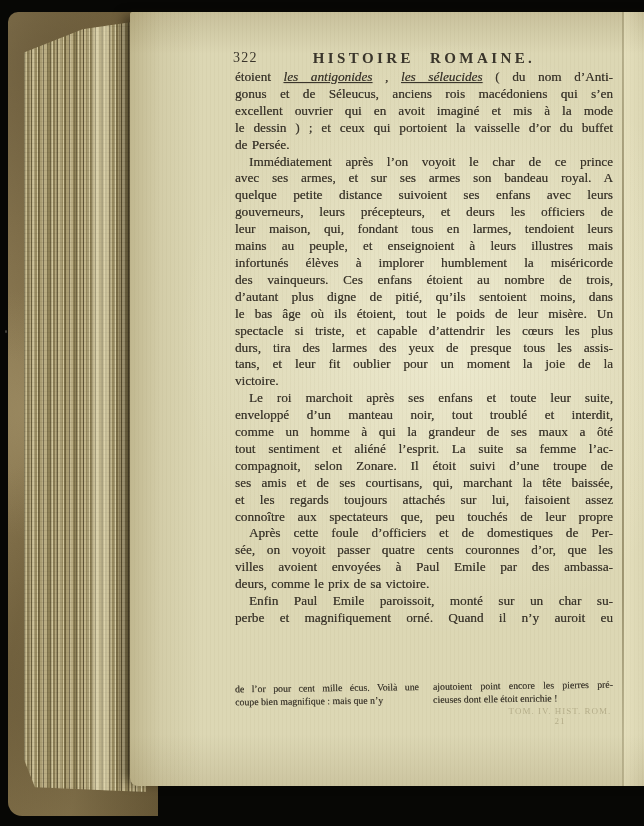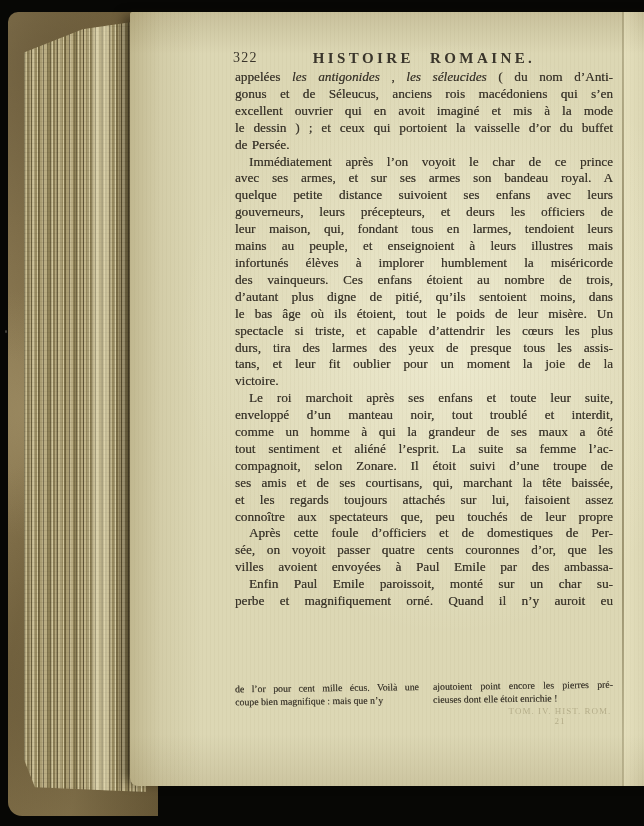--- a/index.html
+++ b/index.html
@@ -95,21 +95,21 @@
     text-shadow:.2px .2px .3px rgba(50,45,35,.6);
   }
   .fn-col-l{width:184px;}
   .fn-col-r{width:180px;}
 
   .bleed{
     position:absolute;top:694px;left:272px;width:106px;
     font-size:9px;line-height:10px;letter-spacing:1px;text-align:center;
     color:#7f7550;opacity:.42;filter:blur(.4px);
   }
-  i{font-style:italic;}
+  i{font-style:italic;text-decoration:underline;}
 </style>
 </head>
 <body>
 
 <div class="scene">
 
   <span class="dust" style="left:12px;top:216px;width:3px;height:2px;"></span>
   <span class="dust" style="left:5px;top:330px;width:2px;height:3px;"></span>
   <span class="dust" style="left:16px;top:556px;width:2px;height:2px;"></span>
 
@@ -123,21 +123,21 @@
       <div class="curl"></div>
 
       <div class="content">
         <div class="hdr">
           <span class="pageno">322</span>
           <span class="running">HISTOIRE ROMAINE.</span>
         </div>
 
         <div class="bodytext">
             <div class="para">
-              <div class="line fj"><span>appelées </span><i>les antigonides</i><span> , </span><i>les séleucides</i><span> ( du nom d’Anti-</span></div>
+              <div class="line fj"><span>étoient </span><i>les antigonides</i><span> , </span><i>les séleucides</i><span> ( du nom d’Anti-</span></div>
               <div class="line fj"><span>gonus et de Séleucus, anciens rois macédoniens qui s’en</span></div>
               <div class="line fj"><span>excellent ouvrier qui en avoit imaginé et mis à la mode</span></div>
               <div class="line fj"><span>le dessin ) ; et ceux qui portoient la vaisselle d’or du buffet</span></div>
               <div class="line"><span>de Persée.</span></div>
             </div>
             <div class="para indent">
               <div class="line fj"><span>Immédiatement après l’on voyoit le char de ce prince</span></div>
               <div class="line fj"><span>avec ses armes, et sur ses armes son bandeau royal. A</span></div>
               <div class="line fj"><span>quelque petite distance suivoient ses enfans avec leurs</span></div>
               <div class="line fj"><span>gouverneurs, leurs précepteurs, et deurs les officiers de</span></div>
@@ -159,20 +159,21 @@
               <div class="line fj"><span>tout sentiment et aliéné l’esprit. La suite sa femme l’ac-</span></div>
               <div class="line fj"><span>compagnoit, selon Zonare. Il étoit suivi d’une troupe de</span></div>
               <div class="line fj"><span>ses amis et de ses courtisans, qui, marchant la tête baissée,</span></div>
               <div class="line fj"><span>et les regards toujours attachés sur lui, faisoient assez</span></div>
               <div class="line fj"><span>connoître aux spectateurs que, peu touchés de leur propre</span></div>
             </div>
             <div class="para indent">
               <div class="line fj"><span>Après cette foule d’officiers et de domestiques de Per-</span></div>
               <div class="line fj"><span>sée, on voyoit passer quatre cents couronnes d’or, que les</span></div>
               <div class="line fj"><span>villes avoient envoyées à Paul Emile par des ambassa-</span></div>
+              <div class="line"><span>deurs, comme le prix de sa victoire.</span></div>
             </div>
             <div class="para indent">
               <div class="line fj"><span>Enfin Paul Emile paroissoit, monté sur un char su-</span></div>
               <div class="line fj"><span>perbe et magnifiquement orné. Quand il n’y auroit eu</span></div>
             </div>
           </div>
 
         <div class="footnote">
           <div class="fn-col-l">
               <div class="line fj"><span>de l’or pour cent mille écus. Voilà une</span></div>

